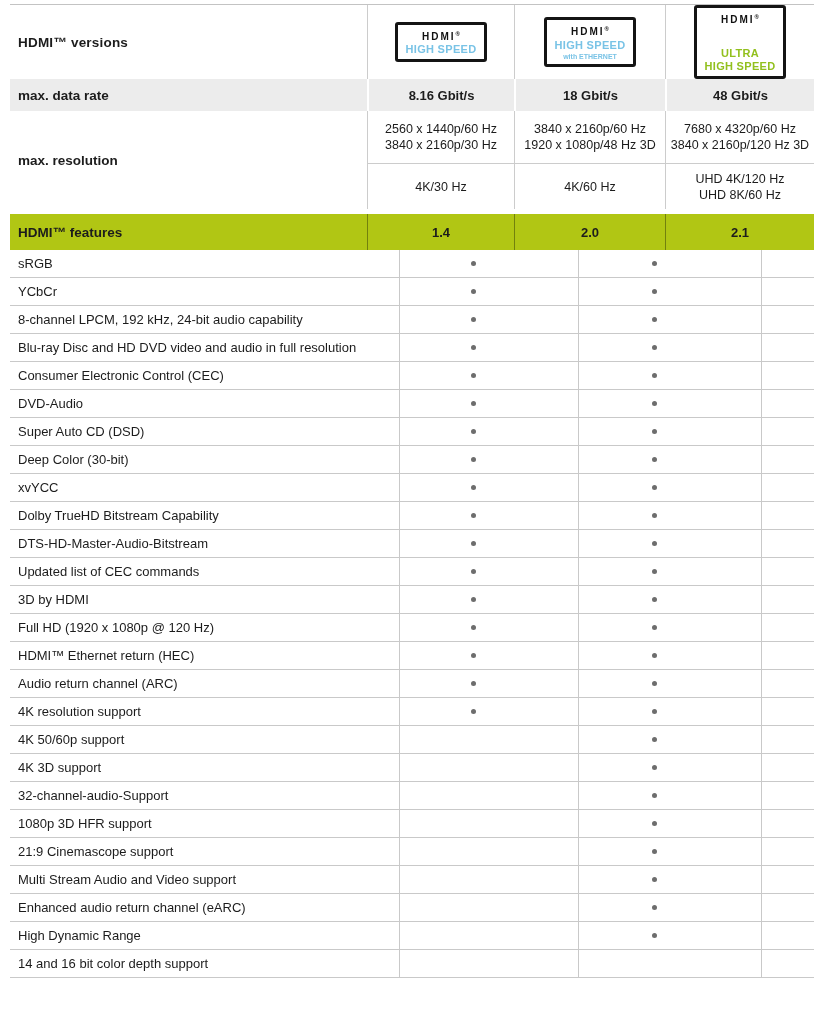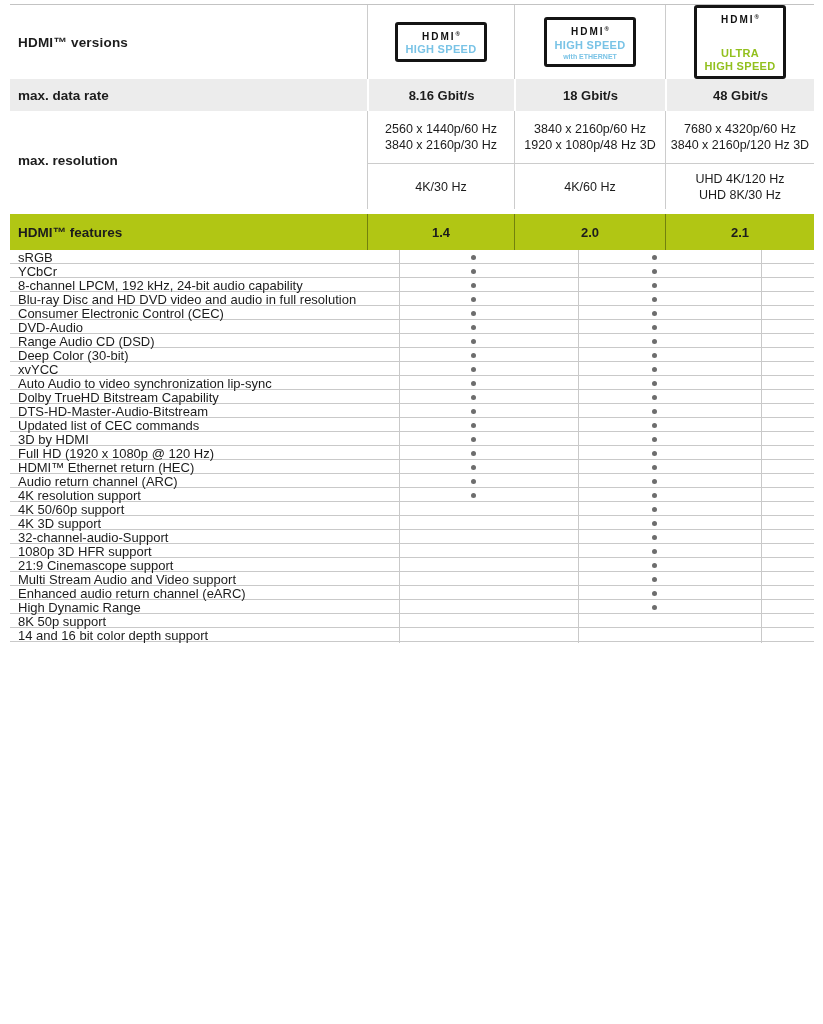--- a/index.html
+++ b/index.html
@@ -59,21 +59,21 @@
   
   .features-header { height:36px; background:#b1c614; }
   .fh-label { display:flex; align-items:center; padding-left:8px; font-weight:bold; font-size:13.5px; }
   .fh-cell {
     display:flex; align-items:center; justify-content:center;
     font-weight:bold; font-size:13px; border-left:1px solid rgba(0,0,0,0.35);
     box-sizing:border-box;
   }
 
   
-  .frow { height:14px; border-bottom:1px solid #c9c9c9; box-sizing:border-box;gap:32px; }
+  .frow { height:28px; border-bottom:1px solid #c9c9c9; box-sizing:border-box;gap:32px; }
   .flabel { display:flex; align-items:center; padding-left:8px; font-size:13px; }
   .dotcell { display:flex; align-items:center; justify-content:center; border-left:1px solid #c9c9c9; box-sizing:border-box; }
   .dot { width:5px; height:5px; border-radius:50%; background:#6d6d6d; display:block; }
 </style>
 </head>
 <body>
 
 <div class="tbl">
 
   <div class="grid4 versions-row">
@@ -122,21 +122,21 @@
         <div>3840 x 2160p/120 Hz 3D</div>
       </div>
     <div class="res-cell" id="res-secondary-0">
         <div>4K/30 Hz</div>
       </div>
     <div class="res-cell" id="res-secondary-1">
         <div>4K/60 Hz</div>
       </div>
     <div class="res-cell" id="res-secondary-2">
         <div>UHD 4K/120 Hz</div>
-        <div>UHD 8K/30 Hz</div>
+        <div>UHD 8K/60 Hz</div>
       </div>
   </div>
 
   <div class="features-gap"></div>
 
   <div class="grid4 features-header">
     <div class="fh-label">HDMI™ features</div>
     <div class="fh-cell">1.4</div>
     <div class="fh-cell">2.0</div>
     <div class="fh-cell">2.1</div>
@@ -209,21 +209,21 @@
           <span class="dot"></span>
         </div>
         <div class="dotcell">
           <span class="dot"></span>
         </div>
         <div class="dotcell">
           <span class="dot"></span>
         </div>
       </div>
       <div class="frow grid4">
-        <div class="flabel">Range Audio CD (DSD)</div>
+        <div class="flabel">Super Auto CD (DSD)</div>
         <div class="dotcell">
           <span class="dot"></span>
         </div>
         <div class="dotcell">
           <span class="dot"></span>
         </div>
         <div class="dotcell">
           <span class="dot"></span>
         </div>
       </div>
@@ -245,32 +245,20 @@
           <span class="dot"></span>
         </div>
         <div class="dotcell">
           <span class="dot"></span>
         </div>
         <div class="dotcell">
           <span class="dot"></span>
         </div>
       </div>
       <div class="frow grid4">
-        <div class="flabel">Auto Audio to video synchronization lip-sync</div>
-        <div class="dotcell">
-          <span class="dot"></span>
-        </div>
-        <div class="dotcell">
-          <span class="dot"></span>
-        </div>
-        <div class="dotcell">
-          <span class="dot"></span>
-        </div>
-      </div>
-      <div class="frow grid4">
         <div class="flabel">Dolby TrueHD Bitstream Capability</div>
         <div class="dotcell">
           <span class="dot"></span>
         </div>
         <div class="dotcell">
           <span class="dot"></span>
         </div>
         <div class="dotcell">
           <span class="dot"></span>
         </div>
@@ -433,28 +421,20 @@
         <div class="flabel">High Dynamic Range</div>
         <div class="dotcell"></div>
         <div class="dotcell">
           <span class="dot"></span>
         </div>
         <div class="dotcell">
           <span class="dot"></span>
         </div>
       </div>
       <div class="frow grid4">
-        <div class="flabel">8K 50p support</div>
-        <div class="dotcell"></div>
-        <div class="dotcell"></div>
-        <div class="dotcell">
-          <span class="dot"></span>
-        </div>
-      </div>
-      <div class="frow grid4">
         <div class="flabel">14 and 16 bit color depth support</div>
         <div class="dotcell"></div>
         <div class="dotcell"></div>
         <div class="dotcell">
           <span class="dot"></span>
         </div>
       </div>
     </div>
 
 </div>

